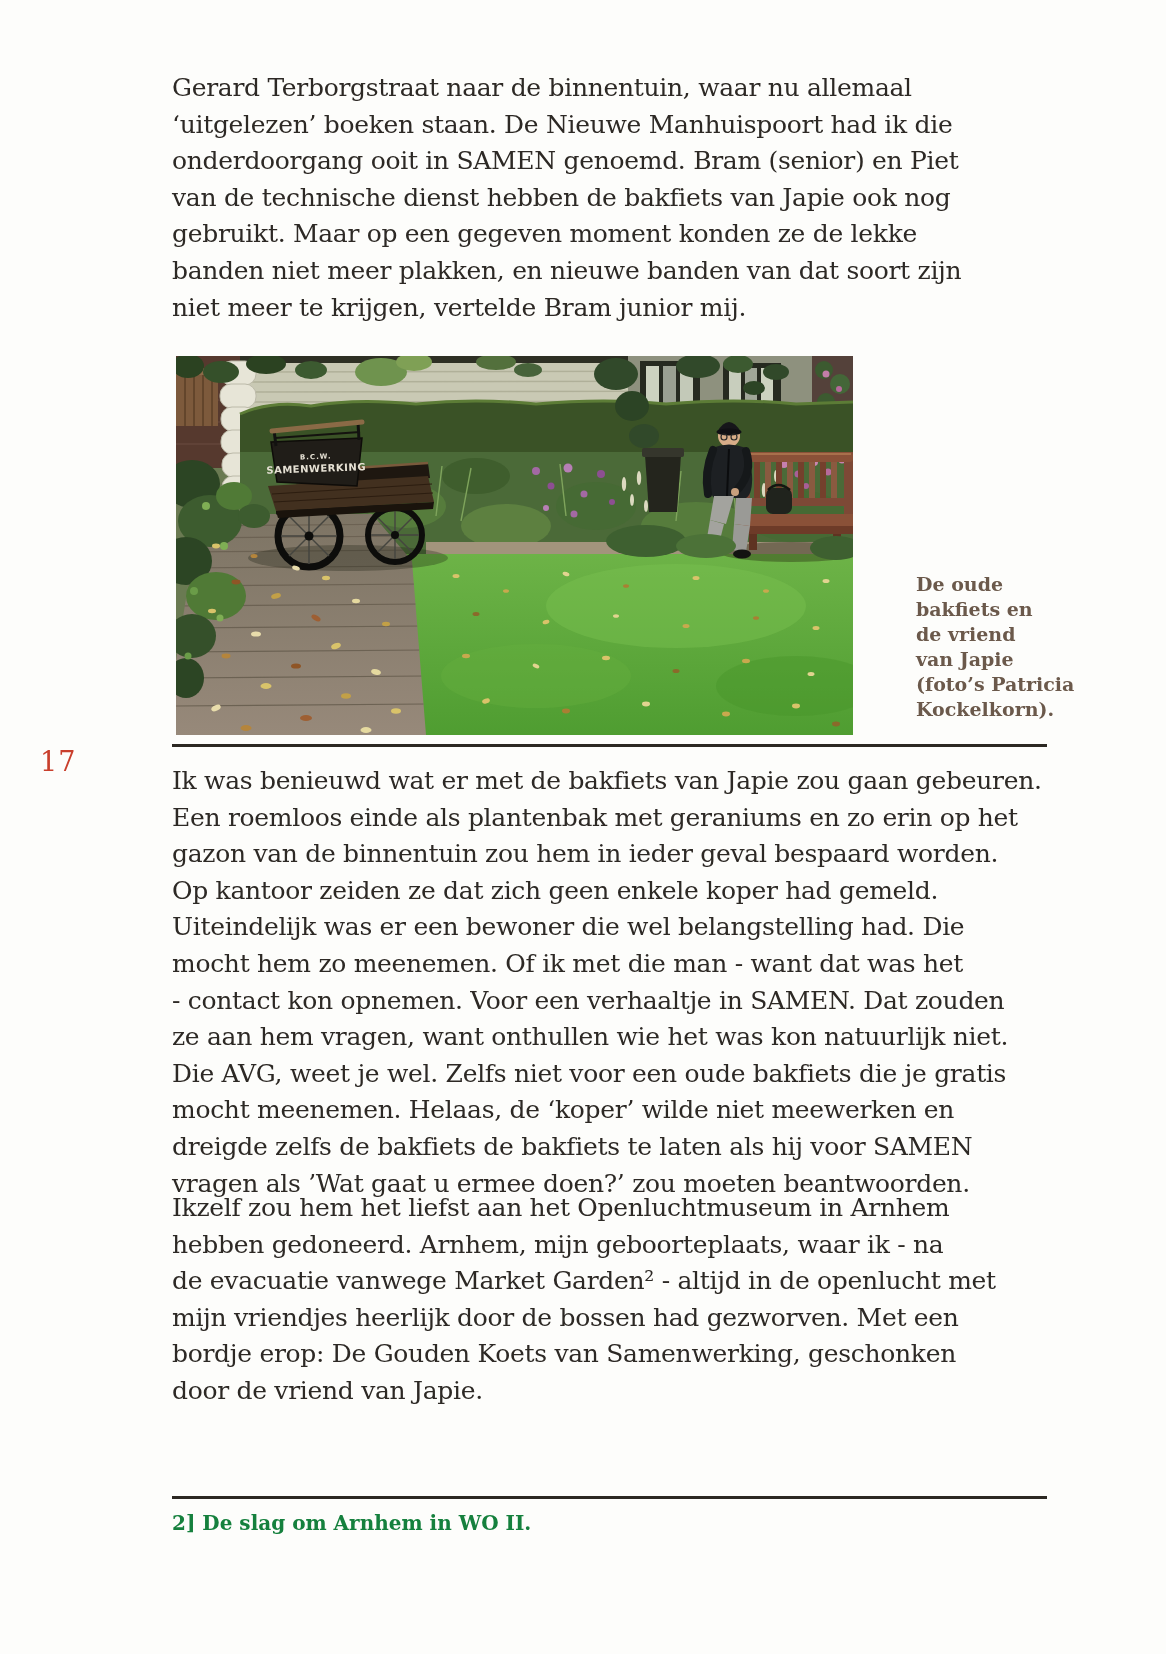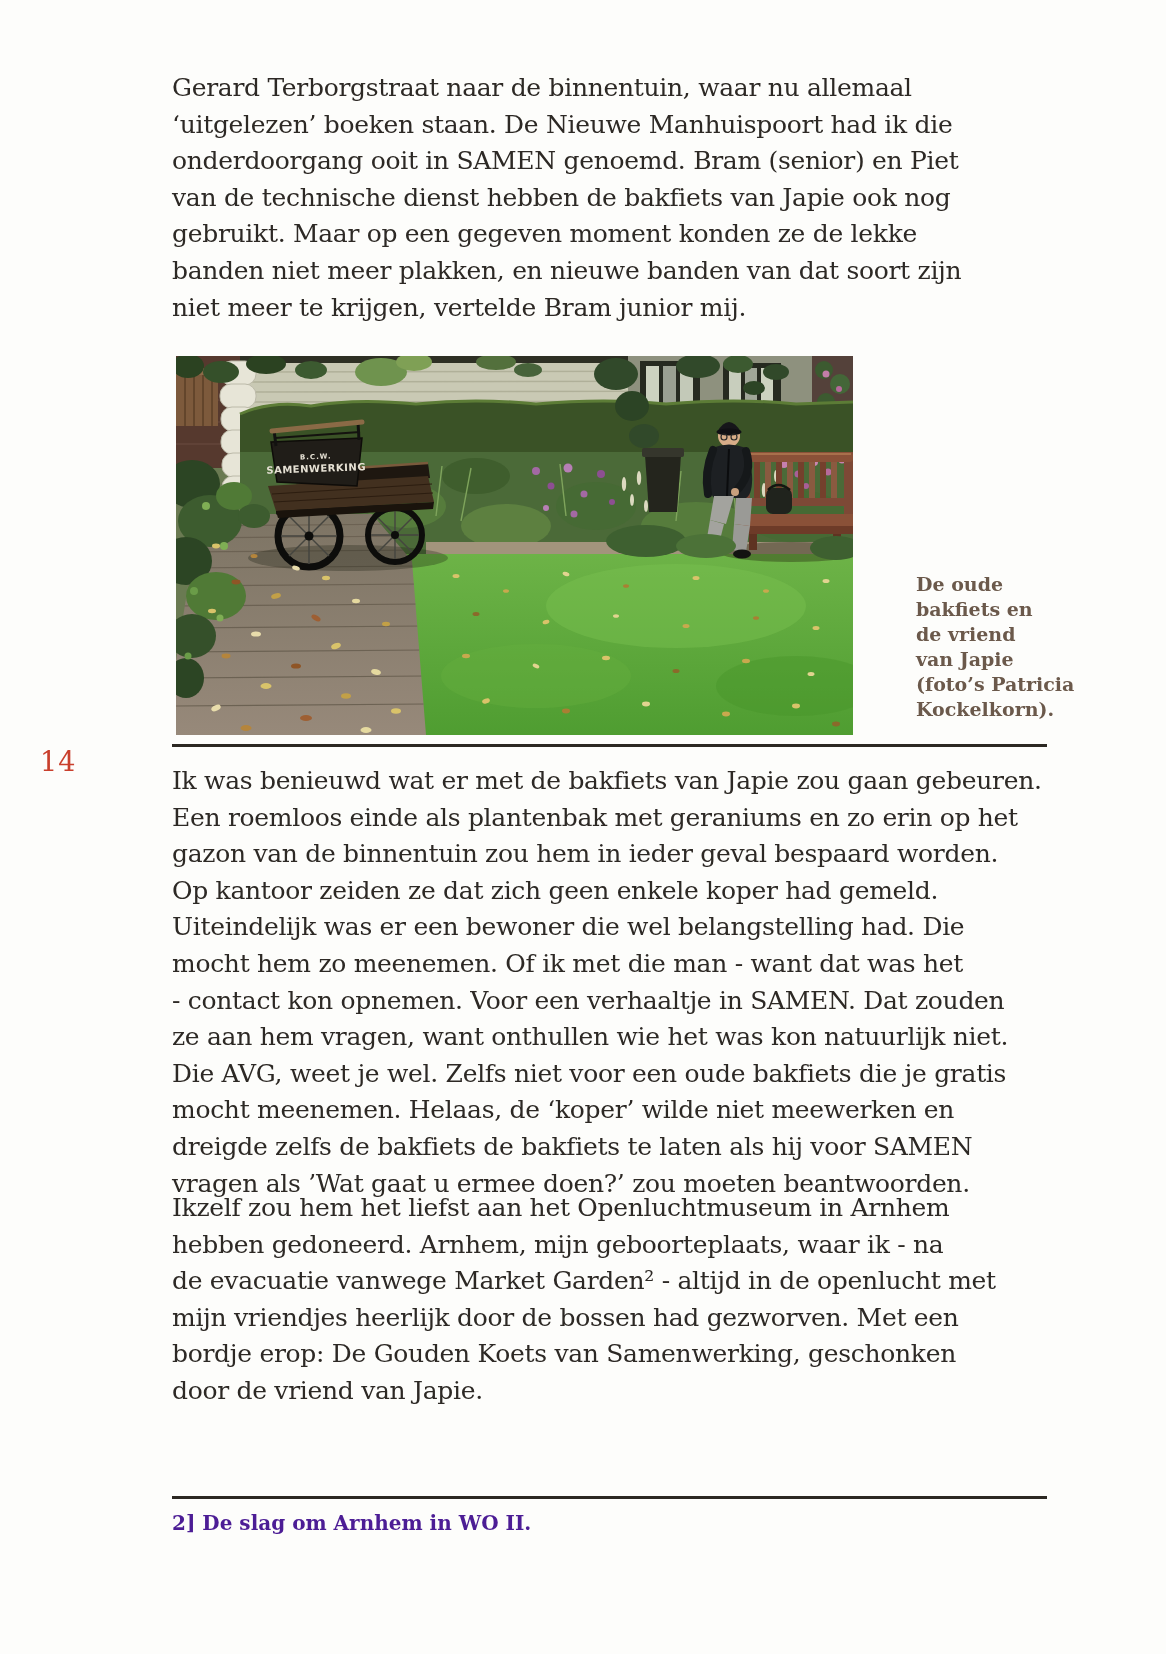--- a/index.html
+++ b/index.html
@@ -32,21 +32,21 @@
   .pagenum{
     position:absolute;left:40px;top:746px;
     font-size:27px;color:#c93f2c;letter-spacing:1px;
   }
   .rule{position:absolute;left:172px;width:875px;height:3px;background:#2c2822;}
   .rule1{top:744px;}
   .rule2{top:1496px;}
   .footnote{
     position:absolute;left:172px;top:1510px;margin:0;
     font-size:20px;line-height:26px;font-weight:700;
-    color:#4c1d95;white-space:pre;
+    color:#15803d;white-space:pre;
   }
   .sign-text{font-family:"DejaVu Sans", sans-serif;font-weight:bold;}
 </style>
 </head>
 <body>
 
 <main class="page">
 
   <p class="body-par p1">Gerard Terborgstraat naar de binnentuin, waar nu allemaal
 ‘uitgelezen’ boeken staan. De Nieuwe Manhuispoort had ik die
@@ -394,21 +394,21 @@
     </svg>
   </figure>
 
   <aside class="caption">De oude
 bakfiets en
 de vriend
 van Japie
 (foto’s Patricia
 Kockelkorn).</aside>
 
-  <div class="pagenum">14</div>
+  <div class="pagenum">17</div>
 
   <div class="rule rule1"></div>
 
   <p class="body-par p2">Ik was benieuwd wat er met de bakfiets van Japie zou gaan gebeuren.
 Een roemloos einde als plantenbak met geraniums en zo erin op het
 gazon van de binnentuin zou hem in ieder geval bespaard worden.
 Op kantoor zeiden ze dat zich geen enkele koper had gemeld.
 Uiteindelijk was er een bewoner die wel belangstelling had. Die
 mocht hem zo meenemen. Of ik met die man - want dat was het
 - contact kon opnemen. Voor een verhaaltje in SAMEN. Dat zouden

